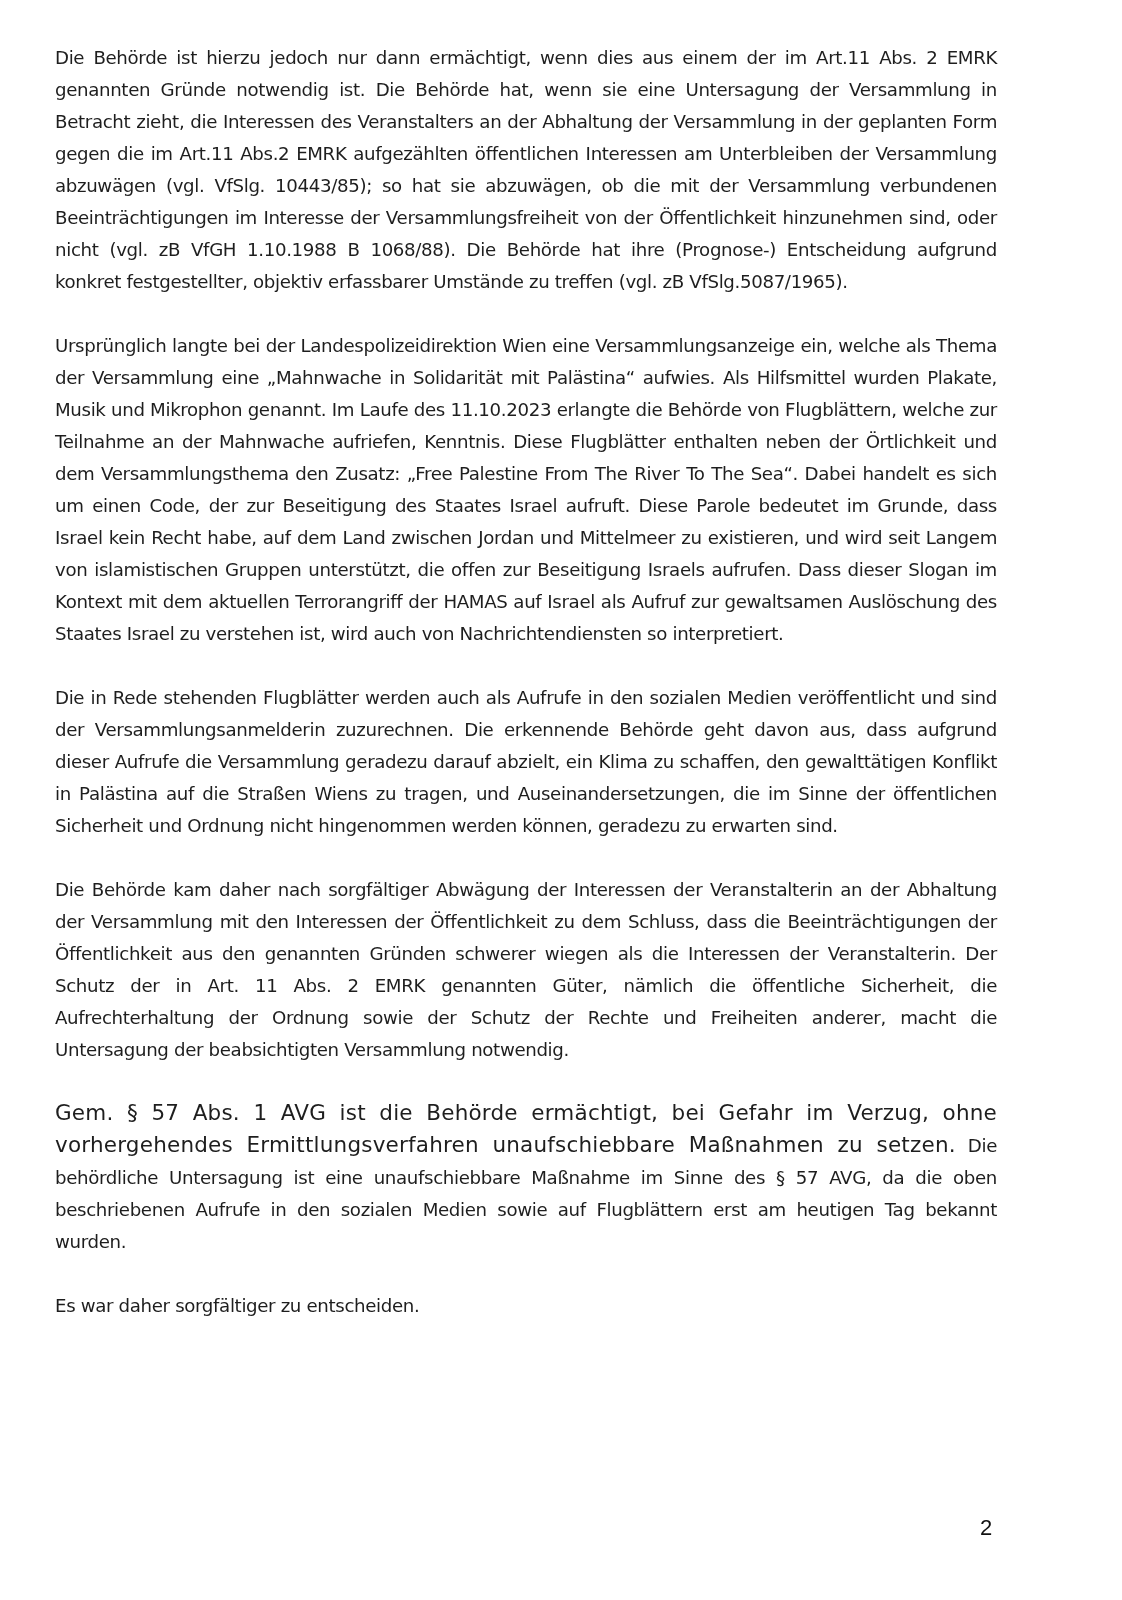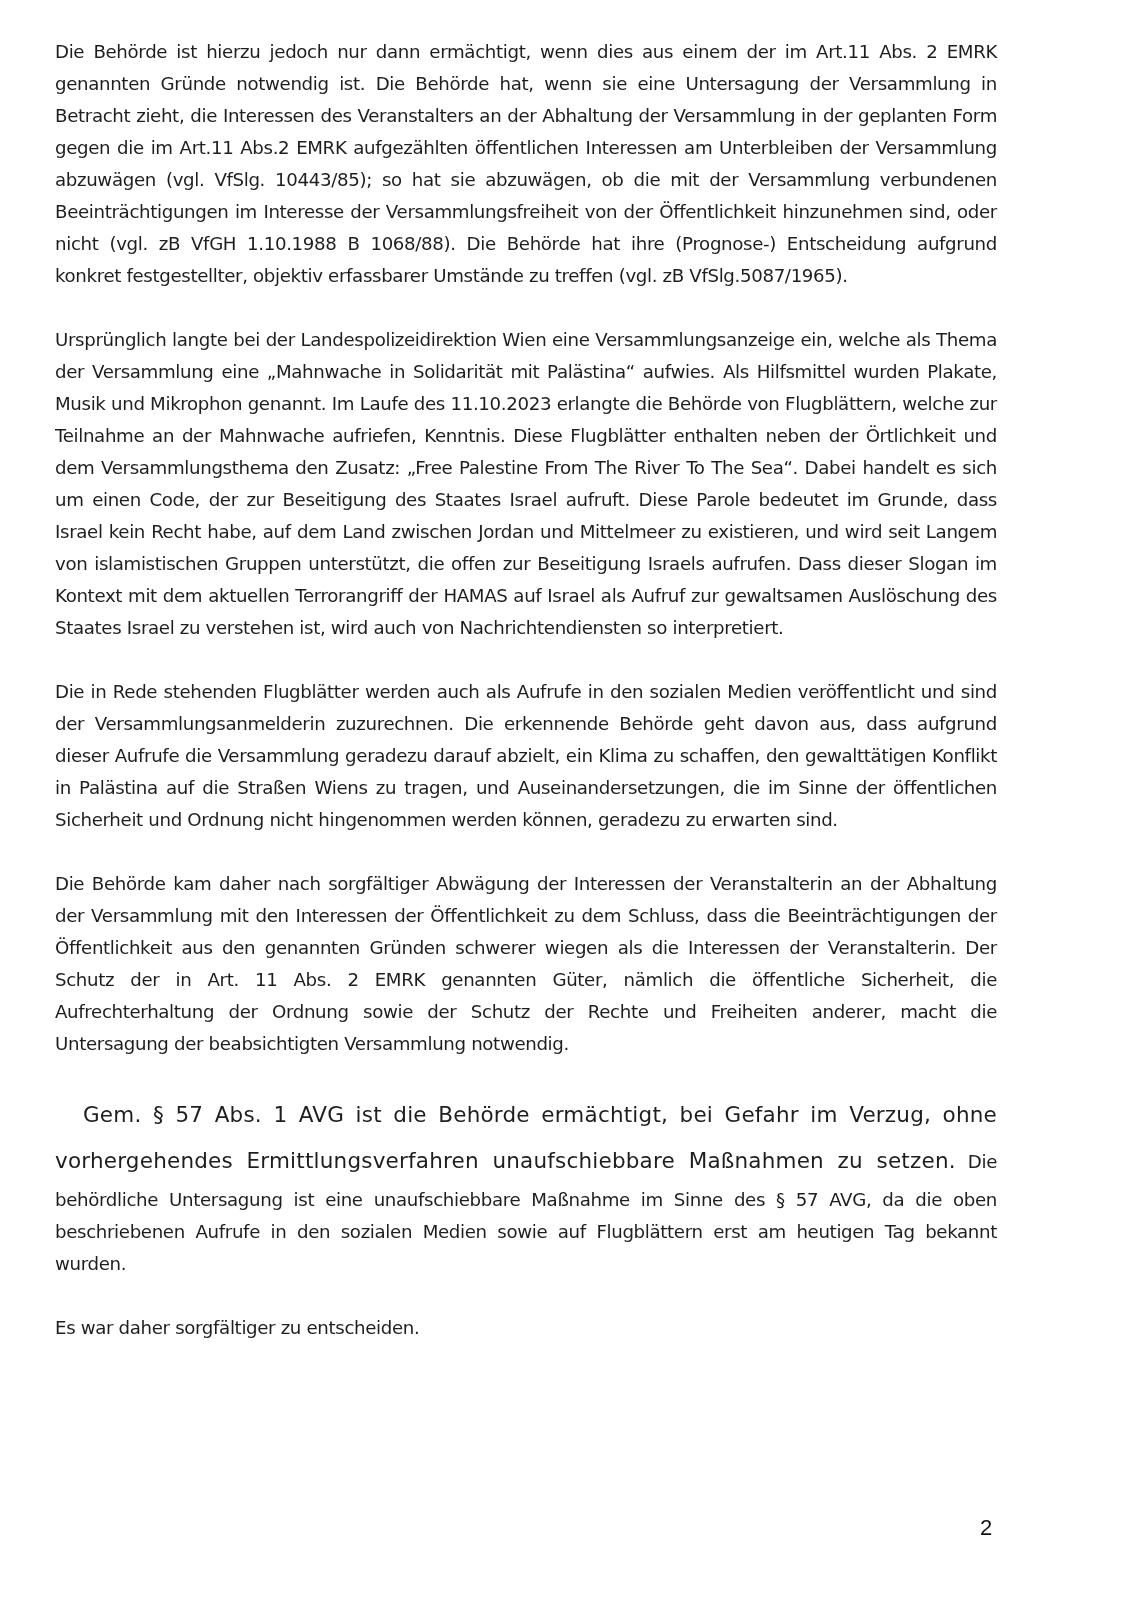--- a/index.html
+++ b/index.html
@@ -11,36 +11,35 @@
       width: 1122px;
       height: 1600px;
       position: relative;
       overflow: hidden;
       color: #1e1e1e;
       font-family: "DejaVu Sans", sans-serif;
     }
     .page {
       position: absolute;
       left: 55px;
-      top: 36px;
+      top: 42px;
       width: 942px;
     }
     .para {
       font-size: 18.2px;
       line-height: 32px;
       text-align: justify;
       margin: 0 0 32px 0;
       letter-spacing: -0.35px;
       word-spacing: 0px;
     }
     .para .big {
       font-size: 21.5px;
-      line-height: 46px;
+      line-height: 23px;
       letter-spacing: 0.2px;
-      margin-left: 28px;
     }
     .page-number {
       position: absolute;
       left: 980px;
       top: 1515px;
       font-family: "Liberation Sans", sans-serif;
       font-size: 22px;
       color: #111111;
     }
   </style>

